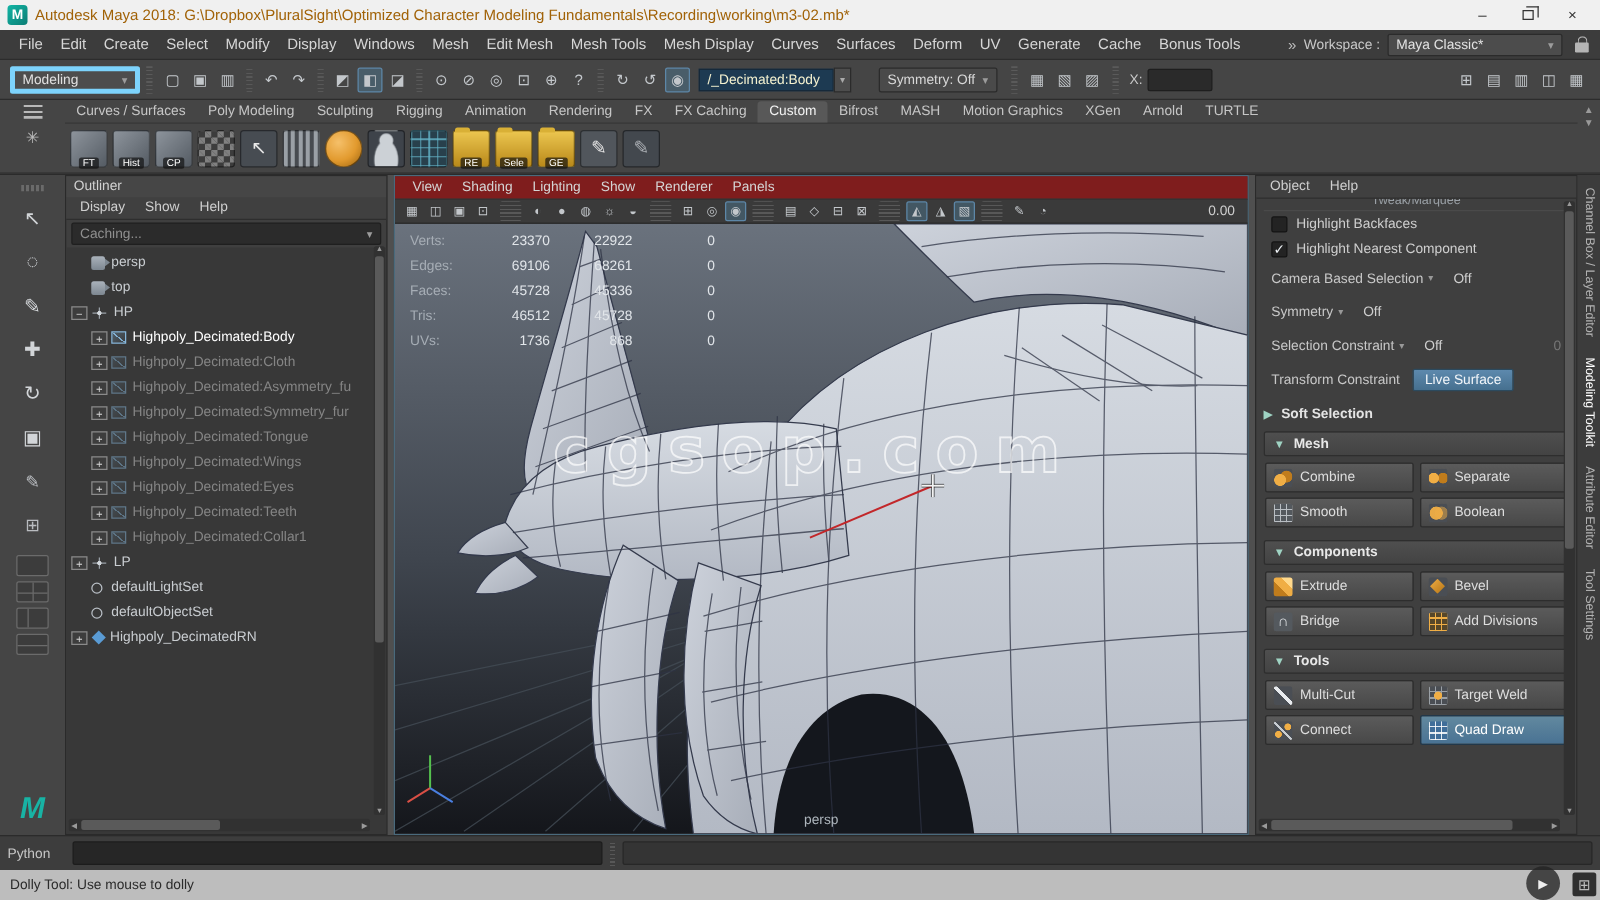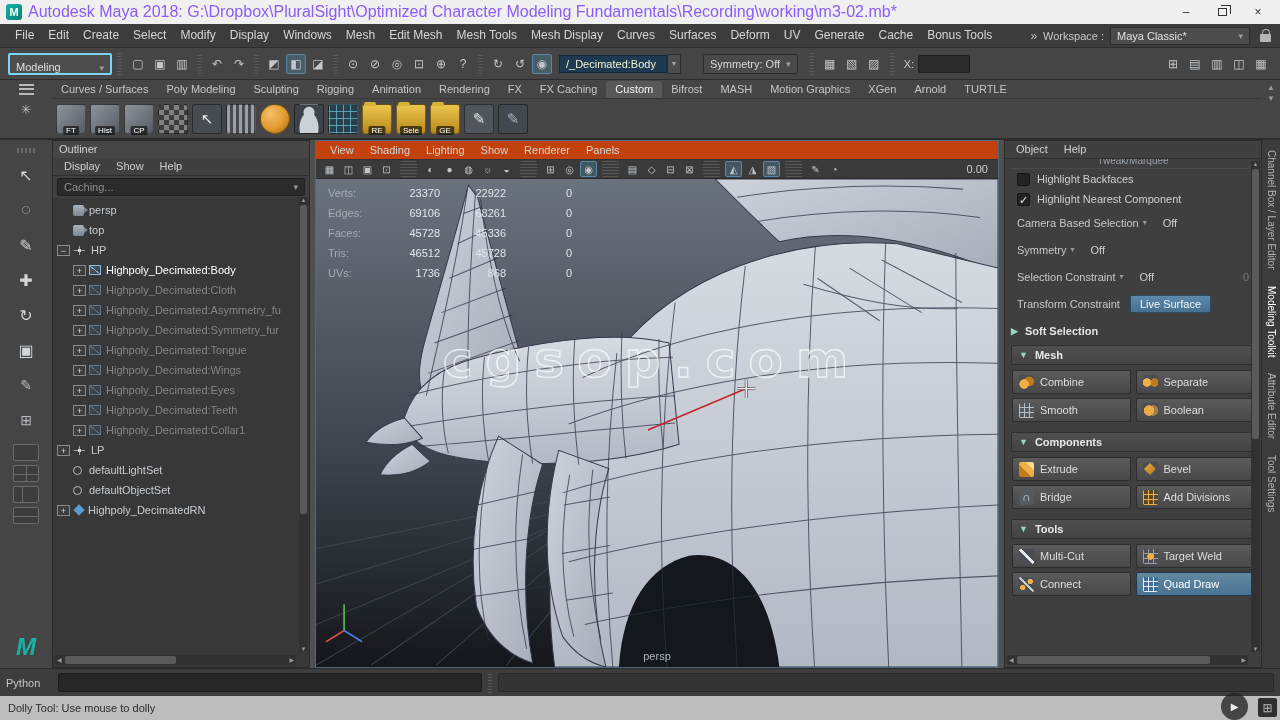--- a/index.html
+++ b/index.html
@@ -4,21 +4,21 @@
 <style>
   * { margin:0; padding:0; box-sizing:border-box; }
   html,body { width:1280px; height:720px; overflow:hidden; background:#444;
     font-family:"Liberation Sans", sans-serif; }
   .app { position:relative; width:1280px; height:720px; display:flex; flex-direction:column; background:#454545; }
 
   
   .titlebar { height:24px; background:#f0f0f0; display:flex; align-items:center; padding:0 4px; flex:none; }
   .app-icon { width:16px; height:16px; border-radius:3px; background:linear-gradient(135deg,#12b5a5,#0b7d74);
     color:#fff; font-size:11px; font-weight:bold; text-align:center; line-height:16px; margin:0 6px 0 2px; }
-  .title-text { font-size:16px; color:#8b5cf6; white-space:nowrap; overflow:hidden; }
+  .title-text { font-size:12px; color:#a16207; white-space:nowrap; overflow:hidden; }
   .win-btns { margin-left:auto; display:flex; }
   .win-btn { width:36px; height:22px; display:flex; align-items:center; justify-content:center;
     color:#333; font-size:12px; cursor:default; }
   .restore-glyph { width:9px; height:8px; border:1px solid #333; position:relative; background:#f0f0f0; }
   .restore-glyph::before { content:""; position:absolute; left:2px; top:-4px; width:9px; height:8px; border:1px solid #333; border-bottom:none; border-left:none; }
 
   
   .menubar { height:24px; background:#3c3c3c; display:flex; align-items:center; padding:0 8px; flex:none; border-bottom:1px solid #2c2c2c; }
   .menus { display:flex; }
   .menu-item { font-size:12px; color:#d6d6d6; padding:0 7px; line-height:23px; white-space:nowrap; }
@@ -27,22 +27,22 @@
   .ws-label { font-size:11px; color:#c9c9c9; }
   .ws-select { display:flex; align-items:center; background:#4c4c4c; border:1px solid #2b2b2b; border-radius:2px;
     height:18px; padding:0 6px; font-size:11px; color:#e2e2e2; min-width:140px; justify-content:space-between; }
   .caret { color:#9c9c9c; font-size:9px; margin-left:6px; }
   .lock-icon { width:12px; height:13px; position:relative; margin-left:4px; }
   .lock-icon::before { content:""; position:absolute; left:2px; top:0; width:6px; height:6px; border:1.5px solid #b5b5b5; border-bottom:none; border-radius:4px 4px 0 0; }
   .lock-icon::after { content:""; position:absolute; left:0; top:5px; width:11px; height:8px; background:#b5b5b5; border-radius:1px; }
 
   
   .statusline { height:32px; background:#454545; border-bottom:1px solid #2c2c2c; display:flex; align-items:center; padding:0 8px; flex:none; }
-  .mode-select { display:flex; align-items:flex-end; justify-content:space-between; width:104px; height:22px;
-    background:#4d4d4d; border:2px solid #7dd3fc; border-radius:2px; padding:0 6px; font-size:11px; color:#e0e0e0; }
+  .mode-select { display:flex; align-items:center; justify-content:space-between; width:104px; height:22px;
+    background:#4d4d4d; border:4px solid #7dd3fc; border-radius:2px; padding:0 6px; font-size:11px; color:#e0e0e0; }
   .grip { width:5px; height:22px; margin:0 5px; background:repeating-linear-gradient(0deg,#5a5a5a 0 1px,transparent 1px 3px); }
   .sl-icons { display:flex; align-items:center; }
   .icon-btn { width:20px; height:20px; display:flex; align-items:center; justify-content:center; margin:0 1px;
     border-radius:2px; color:#c3c7cb; font-size:12px; }
   .icon-btn.active { background:rgba(82,133,166,.38); border:1px solid #5d87a8; }
   .icon-btn.sep { width:5px; height:20px; background:repeating-linear-gradient(0deg,#585858 0 1px,transparent 1px 3px); margin:0 4px; border:none; }
   .sel-field { display:flex; align-items:center; height:20px; margin:0 16px 0 6px; }
   .sel-text { background:#1d3a52; color:#f5f2d0; font-size:11px; padding:2px 6px; border:1px solid #16293a; min-width:108px; }
   .sel-caret { width:14px; height:20px; background:#4d4d4d; border:1px solid #2b2b2b; color:#aaa; font-size:8px;
     display:flex; align-items:center; justify-content:center; }
@@ -143,21 +143,21 @@
   .vscroll .arr { position:absolute; left:0; width:9px; font-size:6px; color:#9a9a9a; text-align:center; }
   .vscroll .arr.up { top:0; } .vscroll .arr.dn { bottom:0; }
   .vscroll .thumb { position:absolute; left:1px; right:1px; background:#5a5a5a; border-radius:2px; }
   .hscroll { position:absolute; left:2px; right:13px; bottom:2px; height:10px; background:#313131; border-radius:2px; }
   .hscroll .arr { position:absolute; top:1px; font-size:6px; color:#9a9a9a; }
   .hscroll .arr.lf { left:2px; } .hscroll .arr.rt { right:2px; }
   .hscroll .thumb { position:absolute; top:1px; bottom:1px; background:#5a5a5a; border-radius:2px; }
 
   
   .viewport { flex:1; min-width:0; border-color:#4a6a7c; }
-  .vp-menus { height:18px; background:#c2410c; display:flex; gap:4px; padding:0 8px; align-items:center; flex:none; }
+  .vp-menus { height:18px; background:#7f1d1d; display:flex; gap:4px; padding:0 8px; align-items:center; flex:none; }
   .vp-menu { font-size:11px; color:#d4d4d4; padding:0 6px; }
   .vp-iconbar { height:20px; background:#3a3a3a; border-top:1px solid #333; border-bottom:1px solid #2b2b2b;
     display:flex; align-items:center; padding:0 4px; flex:none; }
   .vp-icons { display:flex; align-items:center; flex:1; }
   .vp-icons .icon-btn { width:17px; height:16px; font-size:10px; }
   .exposure-value { font-size:11px; color:#cfcfcf; margin:0 6px 0 auto; }
   .vp-scene { position:relative; flex:1; min-height:0; overflow:hidden; background:#2a2d33; }
   .vp-scene svg { position:absolute; inset:0; width:100%; height:100%; }
   .hud { position:absolute; left:12px; top:4px; }
   .hud-row { display:flex; line-height:20px; font-size:11px; }

